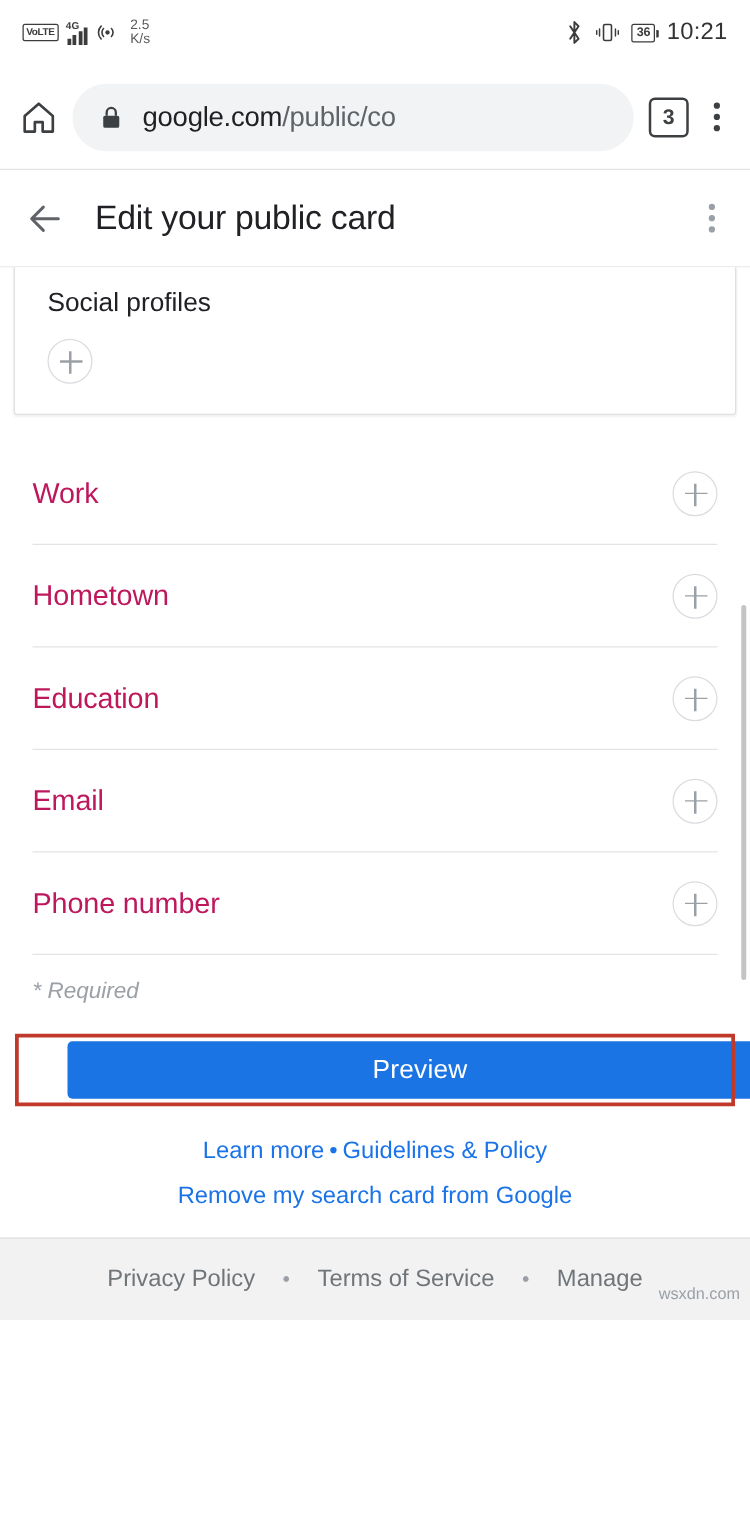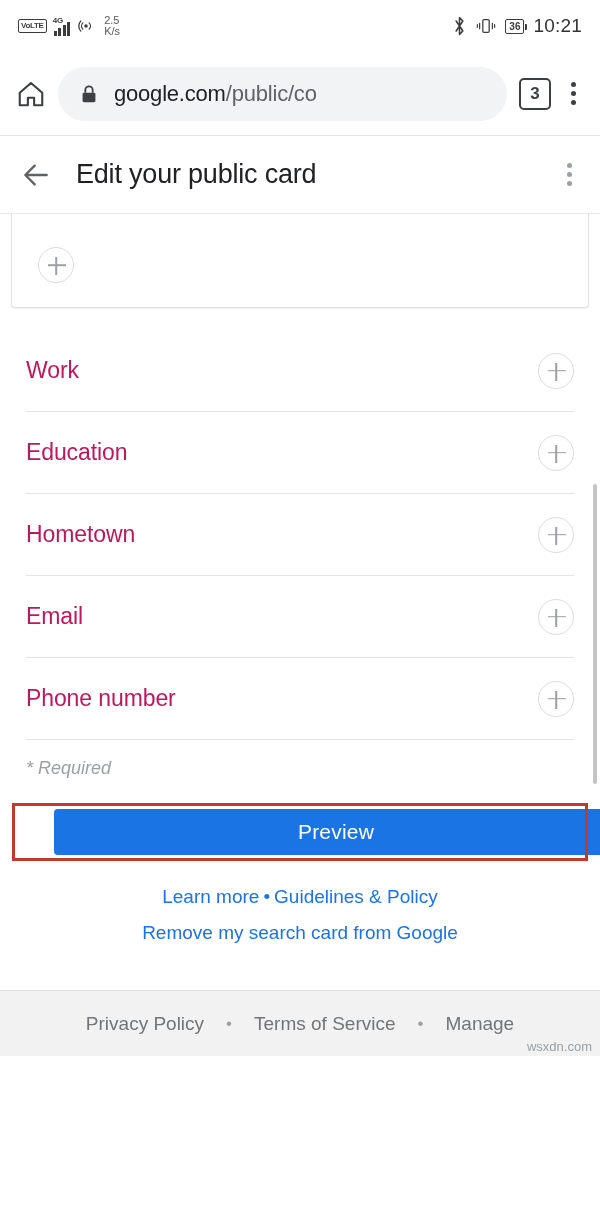--- a/index.html
+++ b/index.html
@@ -208,21 +208,21 @@
     flex: 0 0 66px;
     background: #f2f2f2;
     border-top: 1px solid #e0e0e0;
     display: flex; align-items: center; justify-content: center;
     gap: 22px;
     position: relative;
   }
   .footer a { font-size: 19px; color: #70757a; text-decoration: none; }
   .footer .fdot { color: #9aa0a6; font-size: 17px; }
   .watermark {
-    position: absolute; right: 8px; bottom: 2px;
+    position: absolute; right: 8px; bottom: 14px;
     font-size: 13px; color: #9aa0a6;
     font-family: "Liberation Sans", sans-serif;
   }
 </style>
 </head>
 <body>
 
 <div class="screen">
 
   <div class="statusbar">
@@ -292,36 +292,37 @@
     <div class="kebab-light">
         <i></i>
         <i></i>
         <i></i>
       </div>
   </div>
 
   <div class="content">
 
     <div class="card">
+      <div class="card-title">Social profiles</div>
       <div class="card-body">
         <div class="plus-circle"></div>
       </div>
     </div>
 
     <div class="rows">
       <div class="row">
         <span class="row-label">Work</span>
         <span class="plus-circle"></span>
       </div>
       <div class="row">
+        <span class="row-label">Hometown</span>
+        <span class="plus-circle"></span>
+      </div>
+      <div class="row">
         <span class="row-label">Education</span>
-        <span class="plus-circle"></span>
-      </div>
-      <div class="row">
-        <span class="row-label">Hometown</span>
         <span class="plus-circle"></span>
       </div>
       <div class="row">
         <span class="row-label">Email</span>
         <span class="plus-circle"></span>
       </div>
       <div class="row">
         <span class="row-label">Phone number</span>
         <span class="plus-circle"></span>
       </div>

